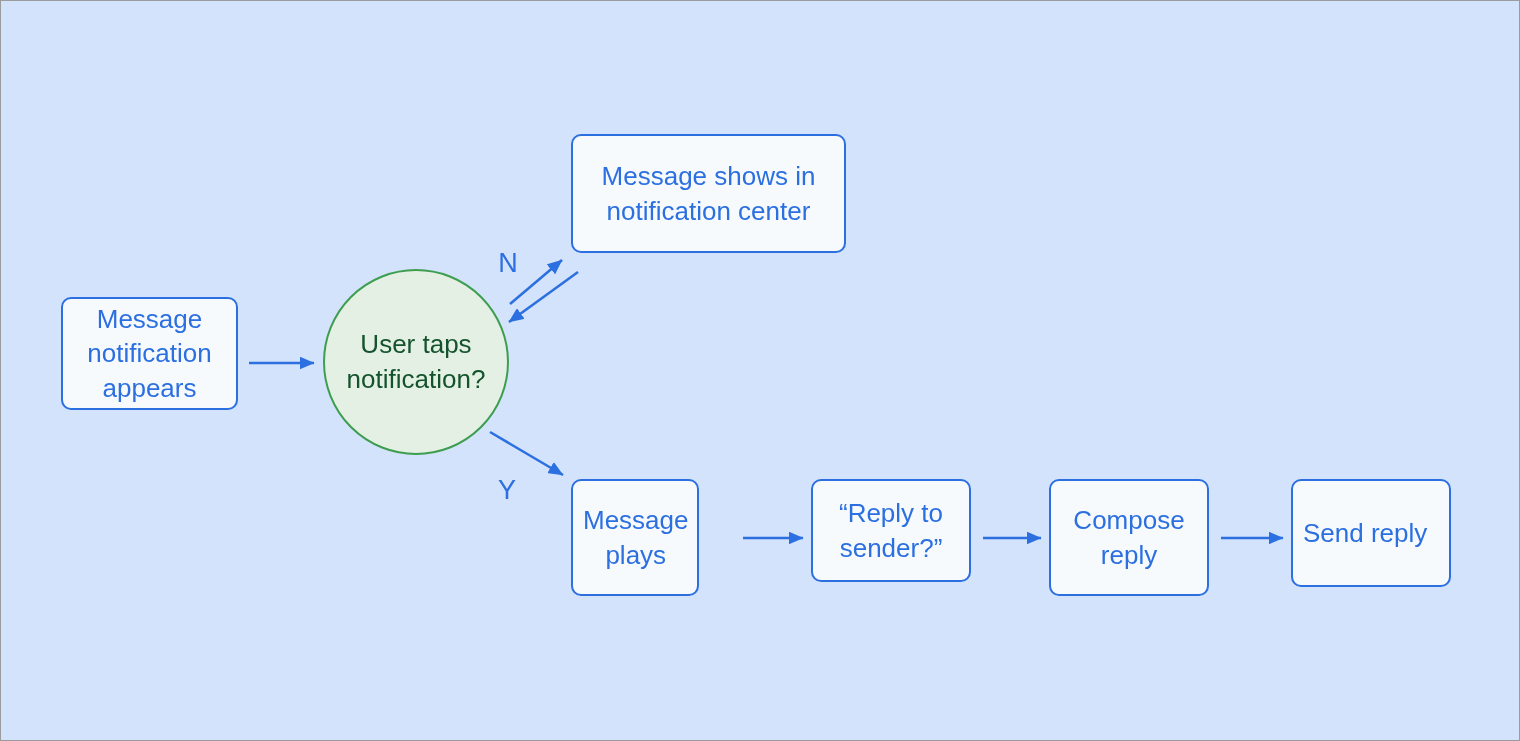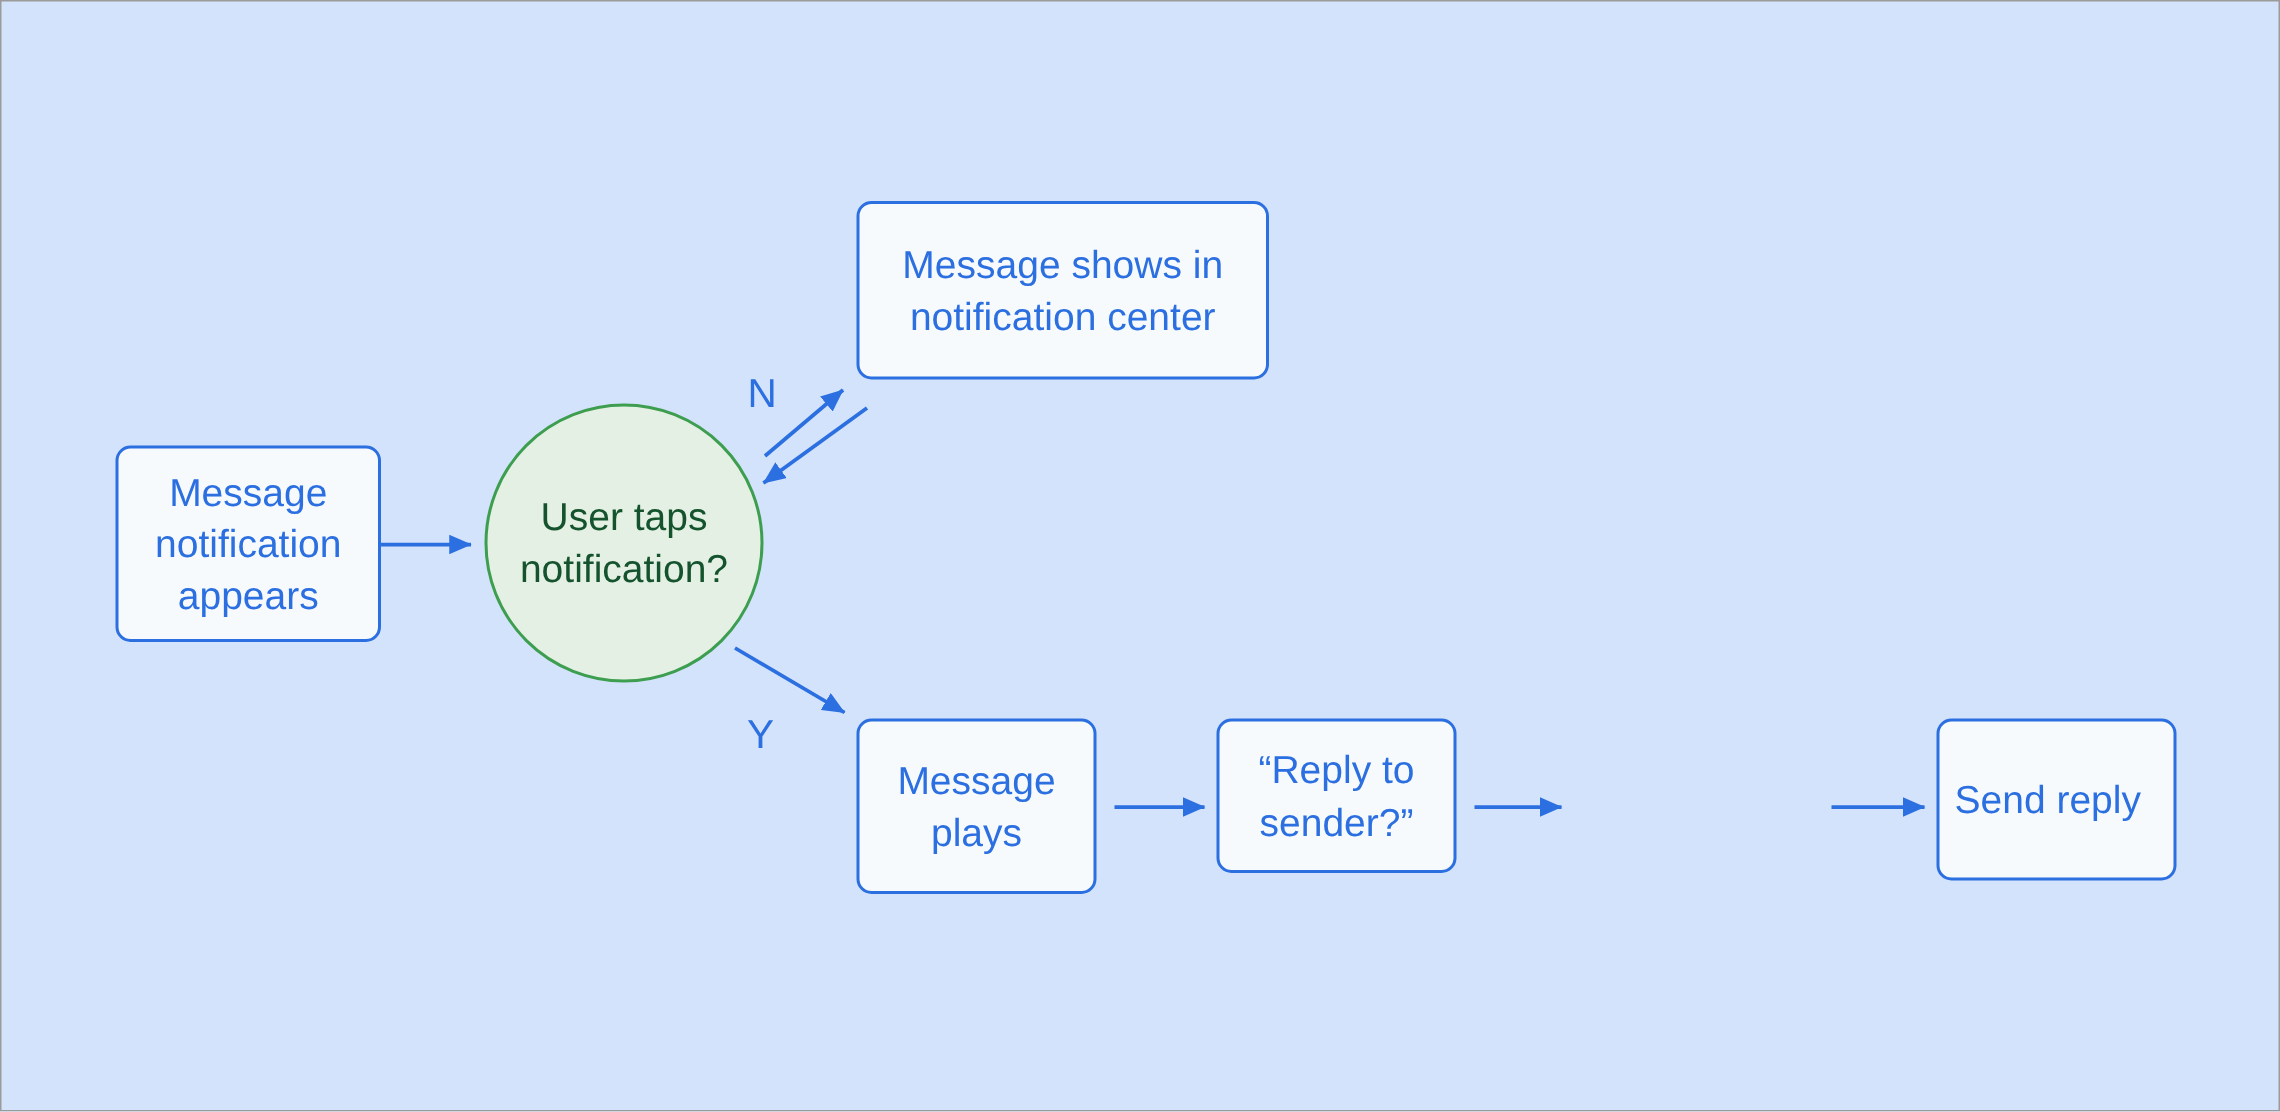--- a/index.html
+++ b/index.html
@@ -33,23 +33,23 @@
     box-sizing: border-box;
     background: #f7fafd;
     border: 2.5px solid #2b6fe0;
     border-radius: 10px;
     color: #2b6fe0;
     font-size: 26px;
     line-height: 1.33;
     padding: 4px 10px;
     cursor: default;
   }
-  .node-start   { left: 76px;   top: 296px; width: 177px; height: 131px; }
+  .node-start   { left: 60px;   top: 296px; width: 177px; height: 113px; }
   .node-notif   { left: 570px;  top: 133px; width: 275px; height: 119px; }
-  .node-plays   { left: 570px;  top: 478px; width: 160px; height: 117px; }
+  .node-plays   { left: 570px;  top: 478px; width: 128px; height: 117px; }
   .node-reply   { left: 810px;  top: 478px; width: 160px; height: 103px; }
   .node-compose { left: 1048px; top: 478px; width: 160px; height: 117px; }
   .node-send    { left: 1290px; top: 478px; width: 160px; height: 108px; }
   .node-decision {
     left: 322px;
     top: 268px;
     width: 186px;
     height: 186px;
     border-radius: 50%;
     background: #e4f0e3;
@@ -101,20 +101,23 @@
   </div>
 
   <div class="node node-plays">
     <span>Message plays</span>
   </div>
 
   <div class="node node-reply">
     <span>“Reply to sender?”</span>
   </div>
 
+  <div class="node node-compose">
+    <span>Compose reply</span>
+  </div>
 
   <div class="node node-send">
     <span>Send reply</span>
   </div>
 
   <div class="edge-label edge-label-n">N</div>
   <div class="edge-label edge-label-y">Y</div>
 
 </div>
 

